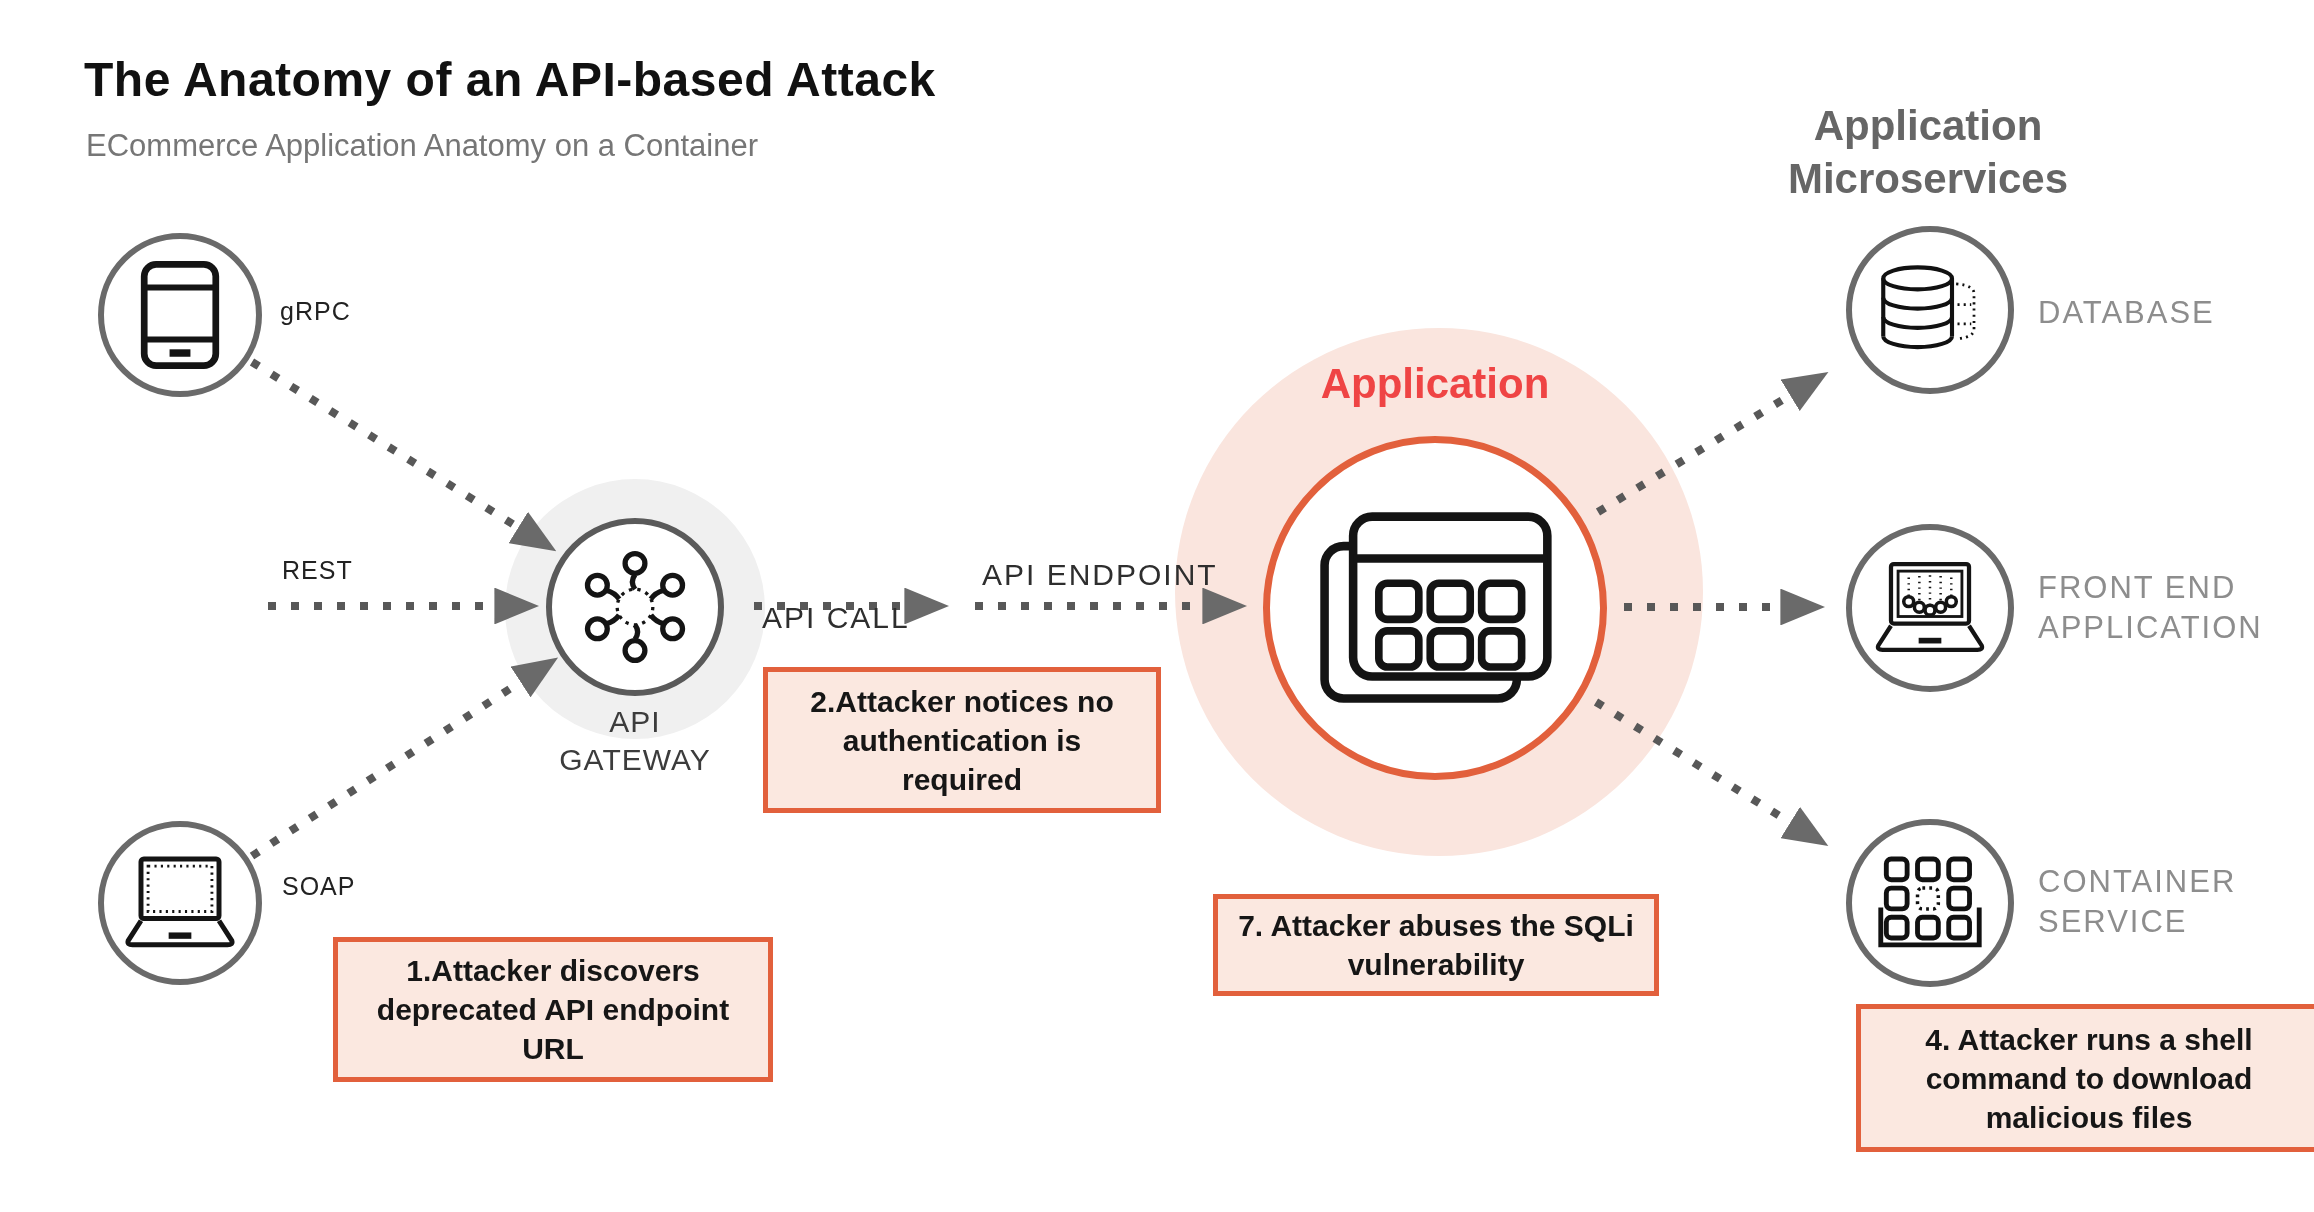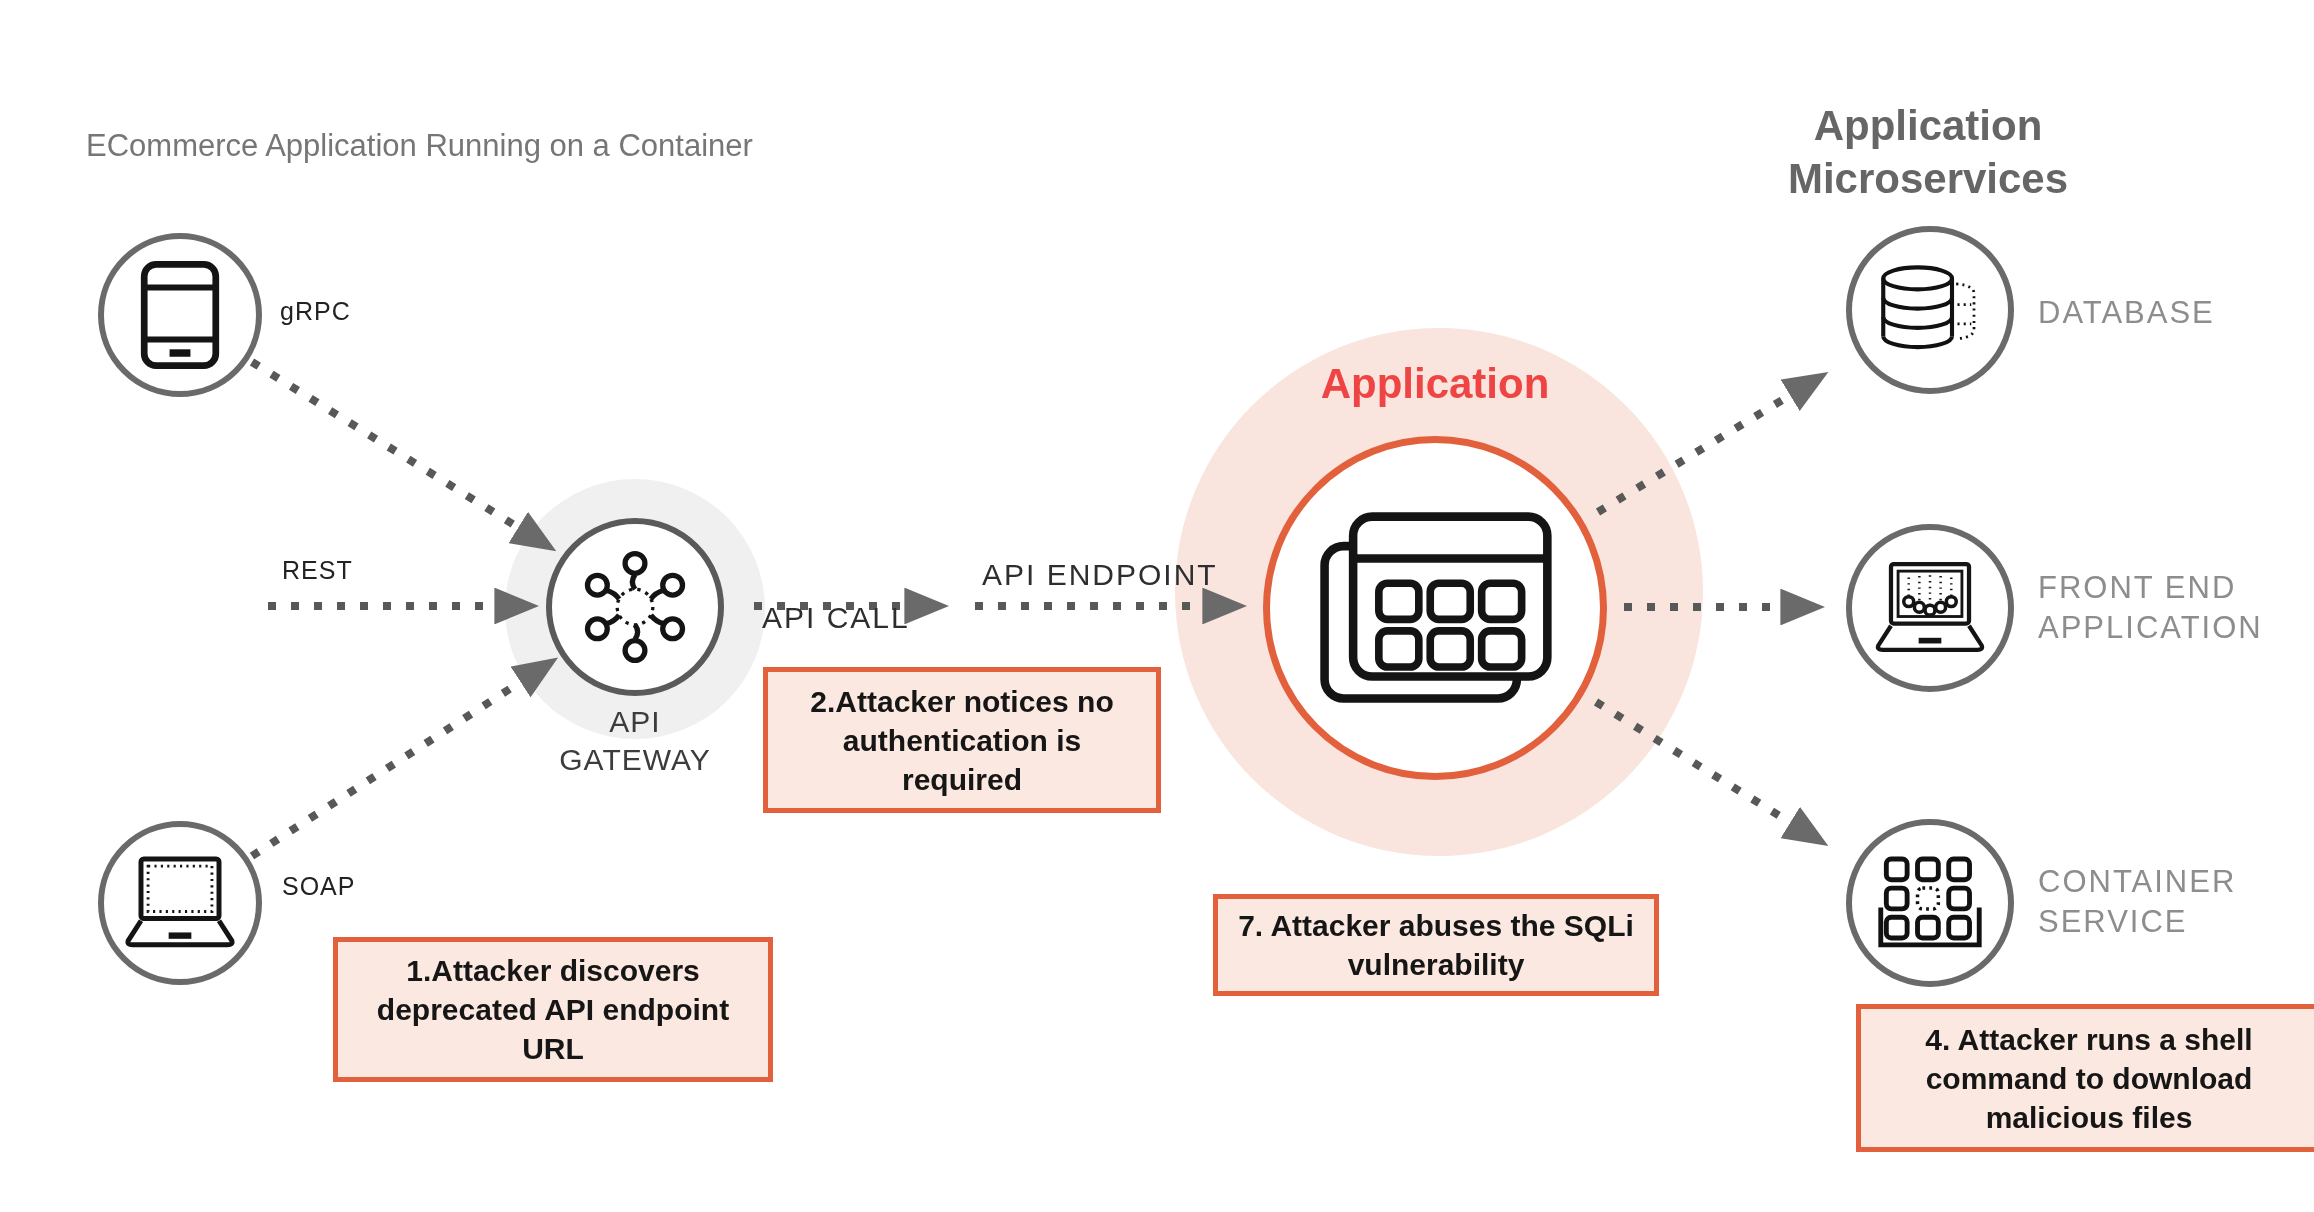--- a/index.html
+++ b/index.html
@@ -59,21 +59,22 @@
   .box4{left:1856px;top:1004px;width:466px;height:148px;}
 
   .overlay{position:absolute;left:0;top:0;z-index:2;pointer-events:none;}
   .icon-svg{display:block;}
 </style>
 </head>
 <body>
 
 <div class="canvas">
 
-  <div class="abs subtitle">ECommerce Application Running on a Container</div>
+  <div class="abs title">The Anatomy of an API-based Attack</div>
+  <div class="abs subtitle">ECommerce Application Anatomy on a Container</div>
 
   <div class="abs app-pink"></div>
 
   <div class="abs gw-outer"></div>
 
   <svg class="overlay" width="2314" height="1212" viewBox="0 0 2314 1212">
     <defs>
       <marker id="ah" markerWidth="5.6" markerHeight="4.6" refX="3.2" refY="2.3" orient="auto">
         <path d="M0,0 L5.6,2.3 L0,4.6 z" fill="#6a6a6a"></path>
       </marker>

